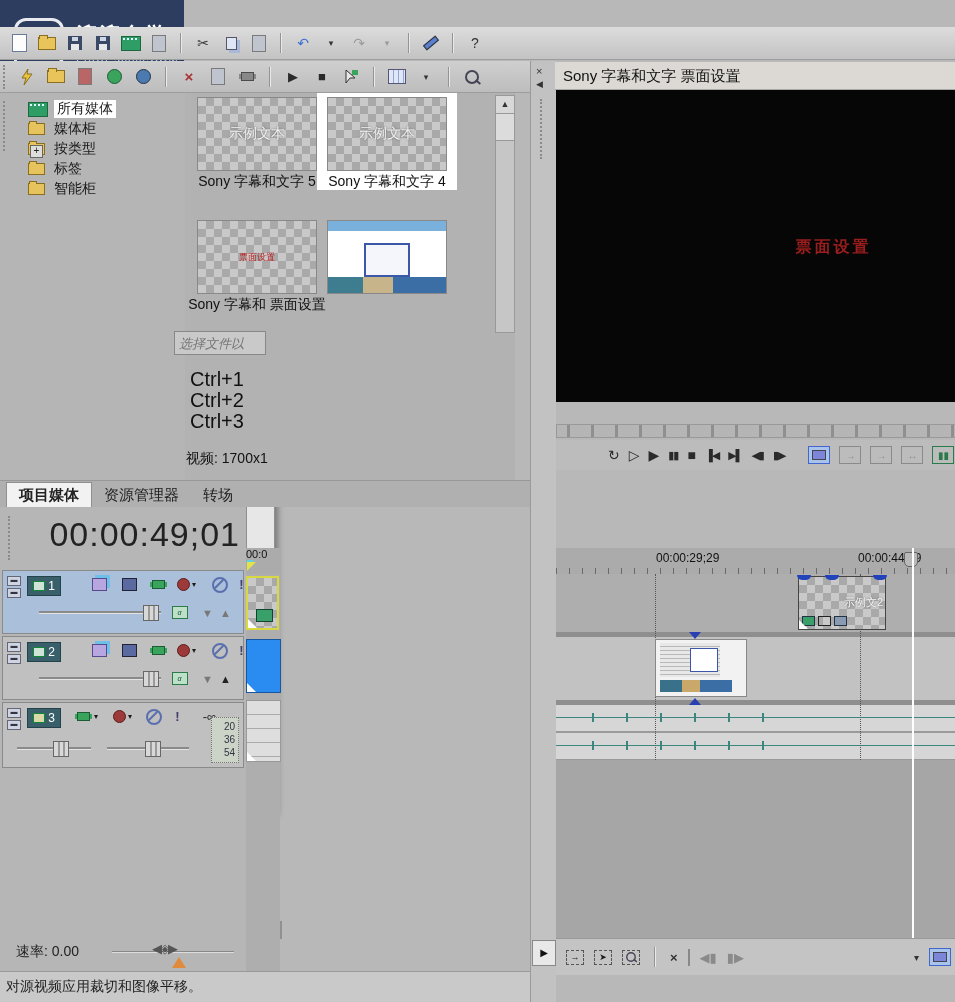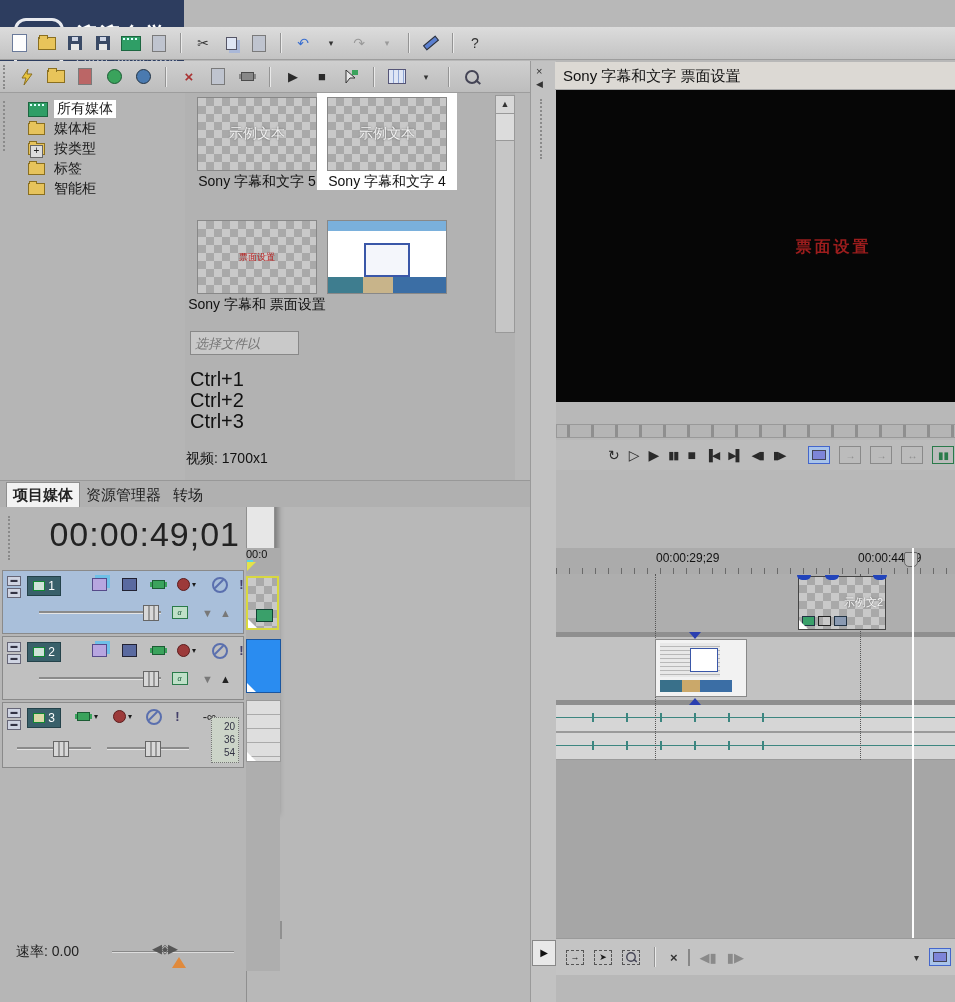--- a/index.html
+++ b/index.html
@@ -51,28 +51,28 @@
   .checker{background-color:#c9c9c9;background-image:linear-gradient(45deg,#a9a9a9 25%,transparent 25%,transparent 75%,#a9a9a9 75%),linear-gradient(45deg,#a9a9a9 25%,transparent 25%,transparent 75%,#a9a9a9 75%);background-size:16px 16px;background-position:0 0,8px 8px;}
   .thumb-cap{font-size:14px;line-height:17px;color:#111;}
   .redmini{color:#b22;font-size:9px;text-shadow:none;}
   .webshot{background:#fff;position:relative;overflow:hidden;}
   .webshot .bar{position:absolute;left:0;top:0;right:0;height:10px;background:#7ab0dc;}
   .webshot .bx{position:absolute;left:36px;top:22px;width:42px;height:30px;border:2px solid #3a57a8;background:#f4f6fb;}
   .webshot .bot{position:absolute;left:0;bottom:0;right:0;height:16px;background:linear-gradient(90deg,#3e7d8f 0 30%,#c8b48a 30% 55%,#3b6ea5 55% 100%);}
   #vscroll{left:495px;top:95px;width:18px;height:236px;background:#c6c6c6;border:1px solid #999;}
   #vscroll .up{height:17px;background:#d8d8d8;border-bottom:1px solid #999;text-align:center;font-size:9px;line-height:17px;color:#333;}
   #vscroll .thumbv{height:26px;background:#dcdcdc;border-bottom:1px solid #999;}
-  #filterbox{left:190px;top:331px;width:109px;height:24px;}
+  #filterbox{left:174px;top:331px;width:92px;height:24px;}
   #filterbox input{width:100%;height:100%;box-sizing:border-box;border:1px solid #888;background:#c9c9c9;font-style:italic;color:#666;font-size:13px;padding:0 4px;font-family:inherit;}
   .shortcut-line{left:190px;width:80px;height:20px;font-size:20px;color:#111;}
   #mediastatus{left:186px;top:450px;width:100px;font-size:14px;color:#111;}
 
   
   #tabbar{left:0;top:480px;width:530px;height:27px;background:#b0b0b0;border-top:1px solid #989898;display:flex;align-items:flex-end;padding-left:6px;box-sizing:border-box;}
-  .tab{height:24px;line-height:24px;padding:0 6px;font-size:15px;color:#222;}
+  .tab{height:24px;line-height:24px;padding:0 12px;font-size:15px;color:#222;}
   .tab.active{background:#f2f2f2;border:1px solid #8f8f8f;border-bottom:none;font-weight:bold;}
 
   
   #tlpanel{left:0;top:507px;width:246px;height:495px;background:#b6b6b6;border-right:1px solid #8f8f8f;}
   #bigtc{left:14px;top:515px;width:226px;height:46px;font-size:34px;color:#222;text-align:right;letter-spacing:1px;}
   .thead{position:absolute;left:2px;width:242px;border:1px solid #8a8a8a;box-sizing:border-box;}
   .t1bg{background:#a9bfda;}
   .t2bg{background:#c0c0c0;}
   .minmax{position:absolute;left:4px;top:5px;width:14px;height:22px;display:flex;flex-direction:column;gap:2px;}
   .minmax span{height:9px;border:1px solid #667;background:#cfd4e2;font-size:7px;line-height:6px;text-align:center;color:#334;}
@@ -480,20 +480,21 @@
     <span class="gly">◀◈▶</span>
     <span class="otri"></span>
   </div>
   <div id="hscroll-l" class="abs">
       <span>◀</span>
       <span>▮</span>
     </div>
   <div id="recbtn" class="abs">
       <i></i>
     </div>
+  <div id="statusbar" class="abs">对源视频应用裁切和图像平移。</div>
 
   <div id="rstrip" class="abs">
     <span class="x">×</span>
     <span class="lt">◀</span>
     <span class="dots"></span>
   </div>
 
   <div id="pvheader" class="abs">Sony 字幕和文字 票面设置</div>
   <div id="pvscreen" class="abs">
     <span id="pvtext">票面设置</span>

